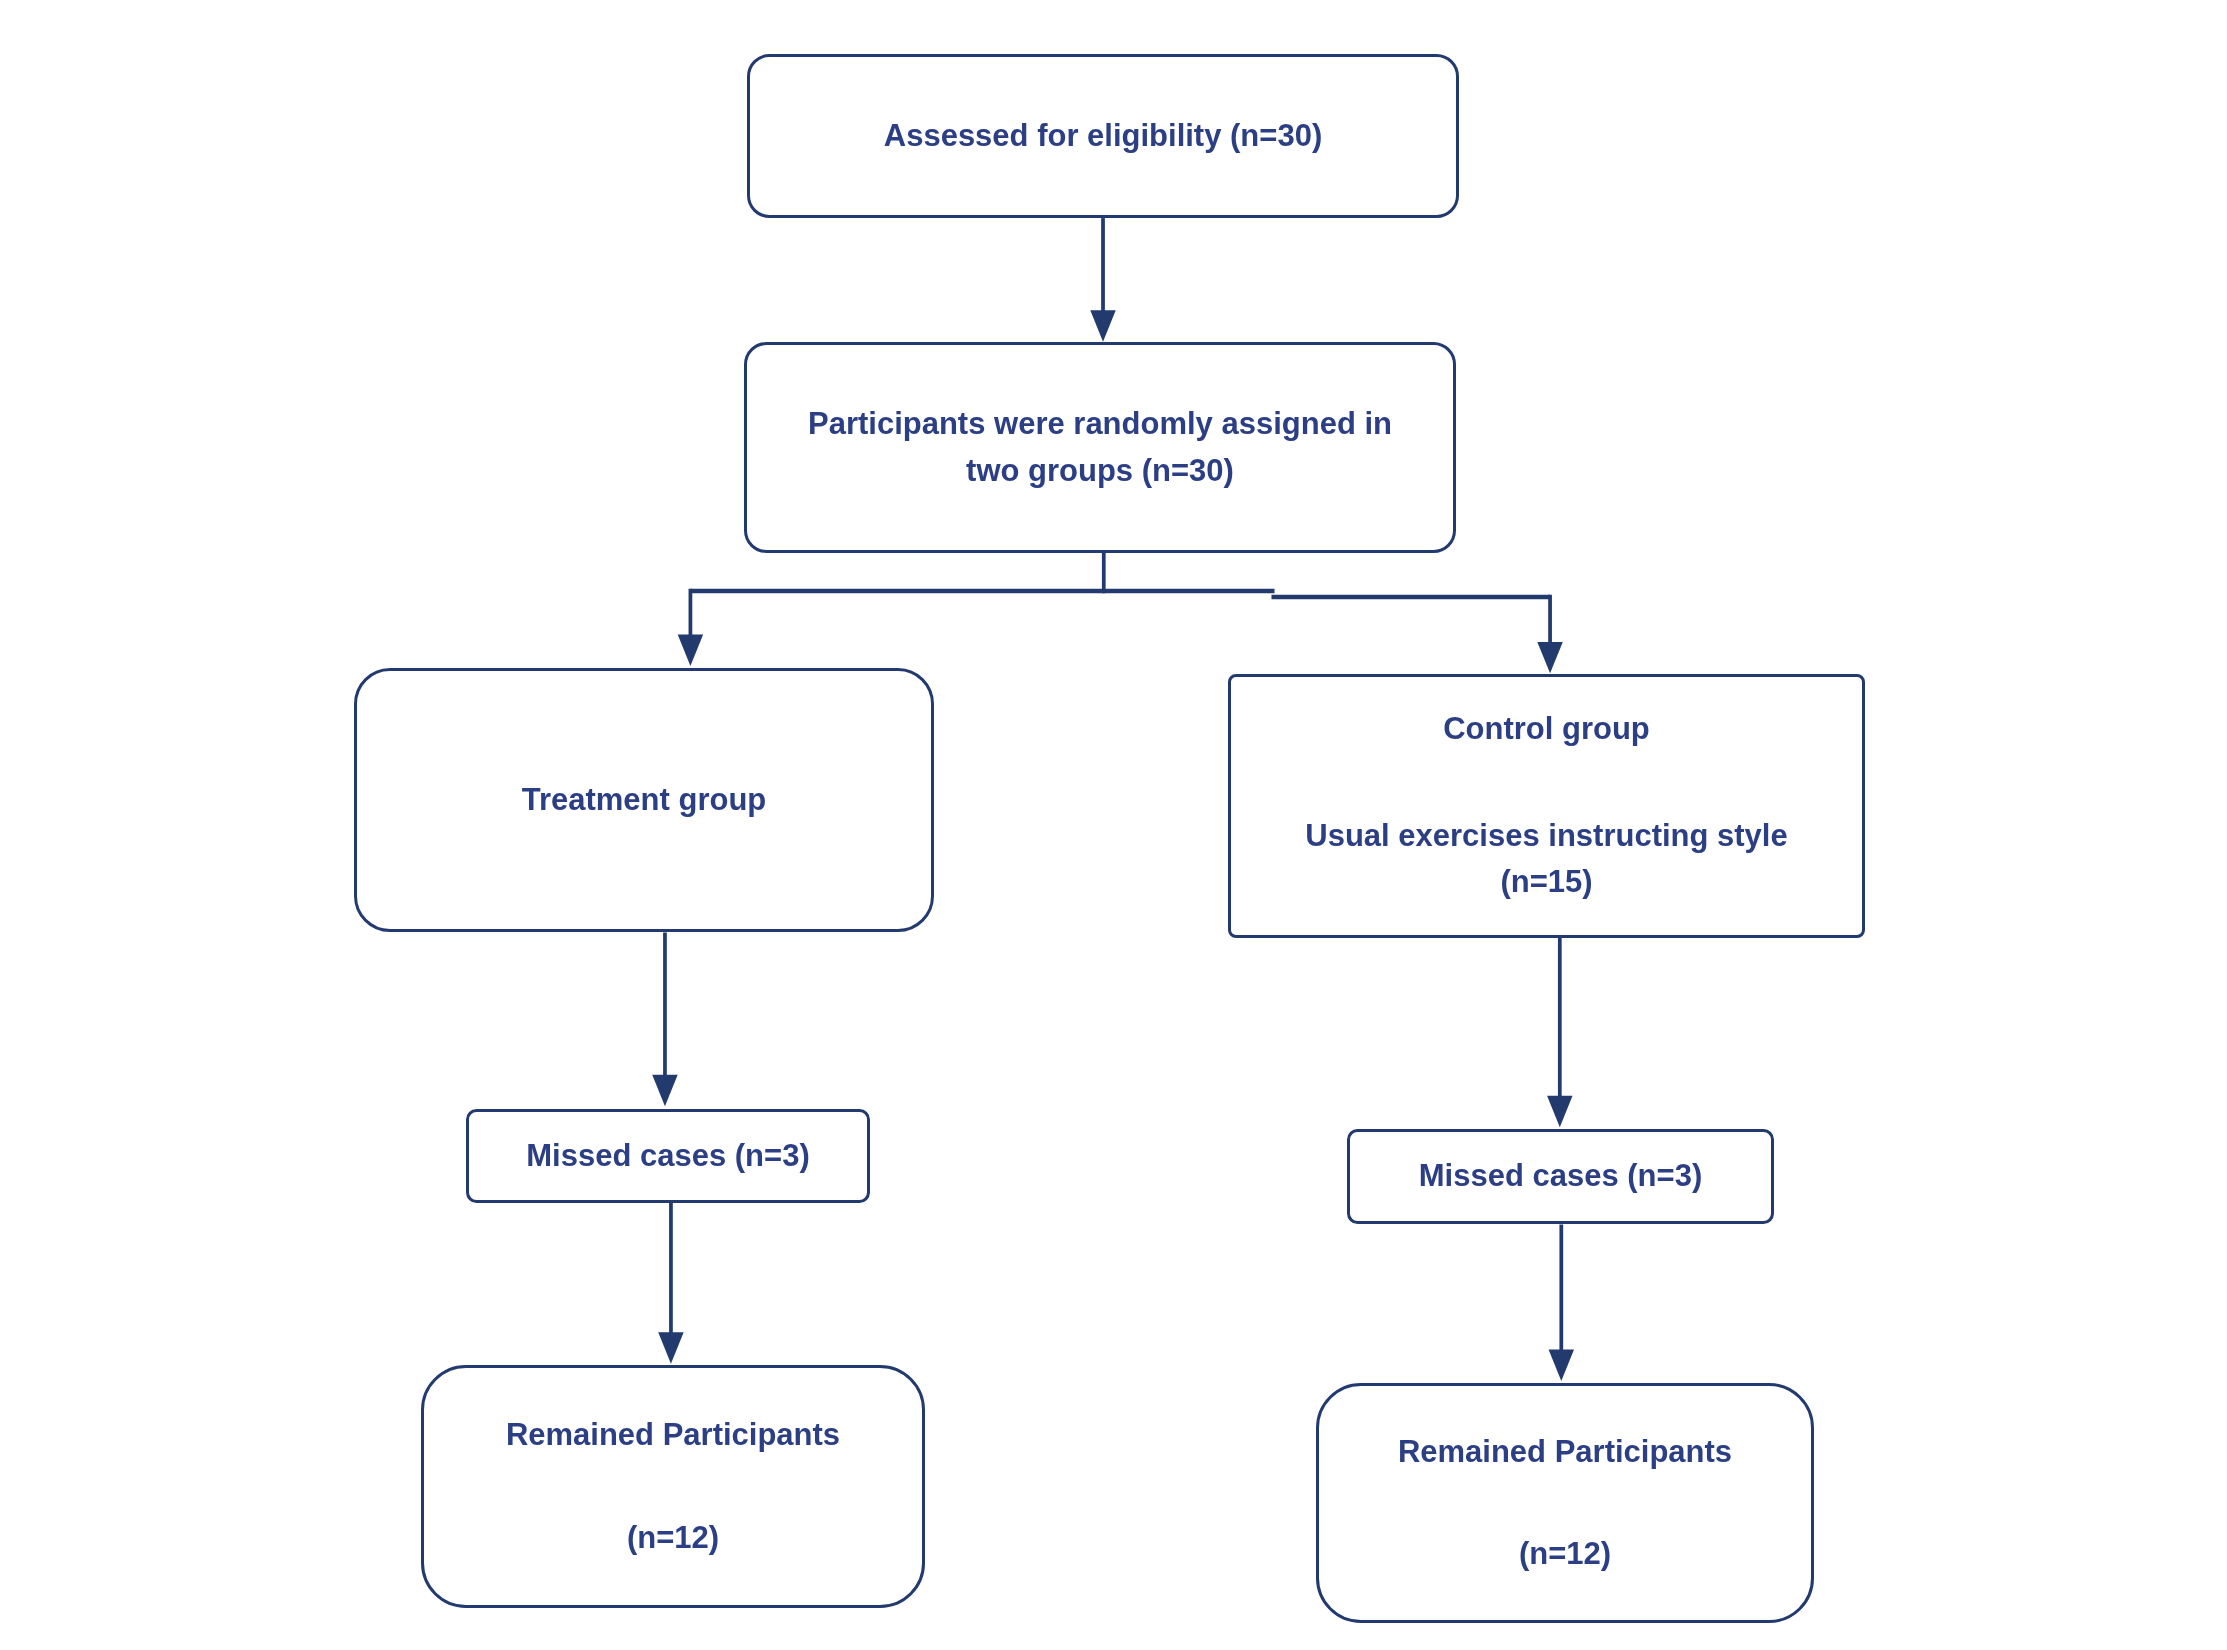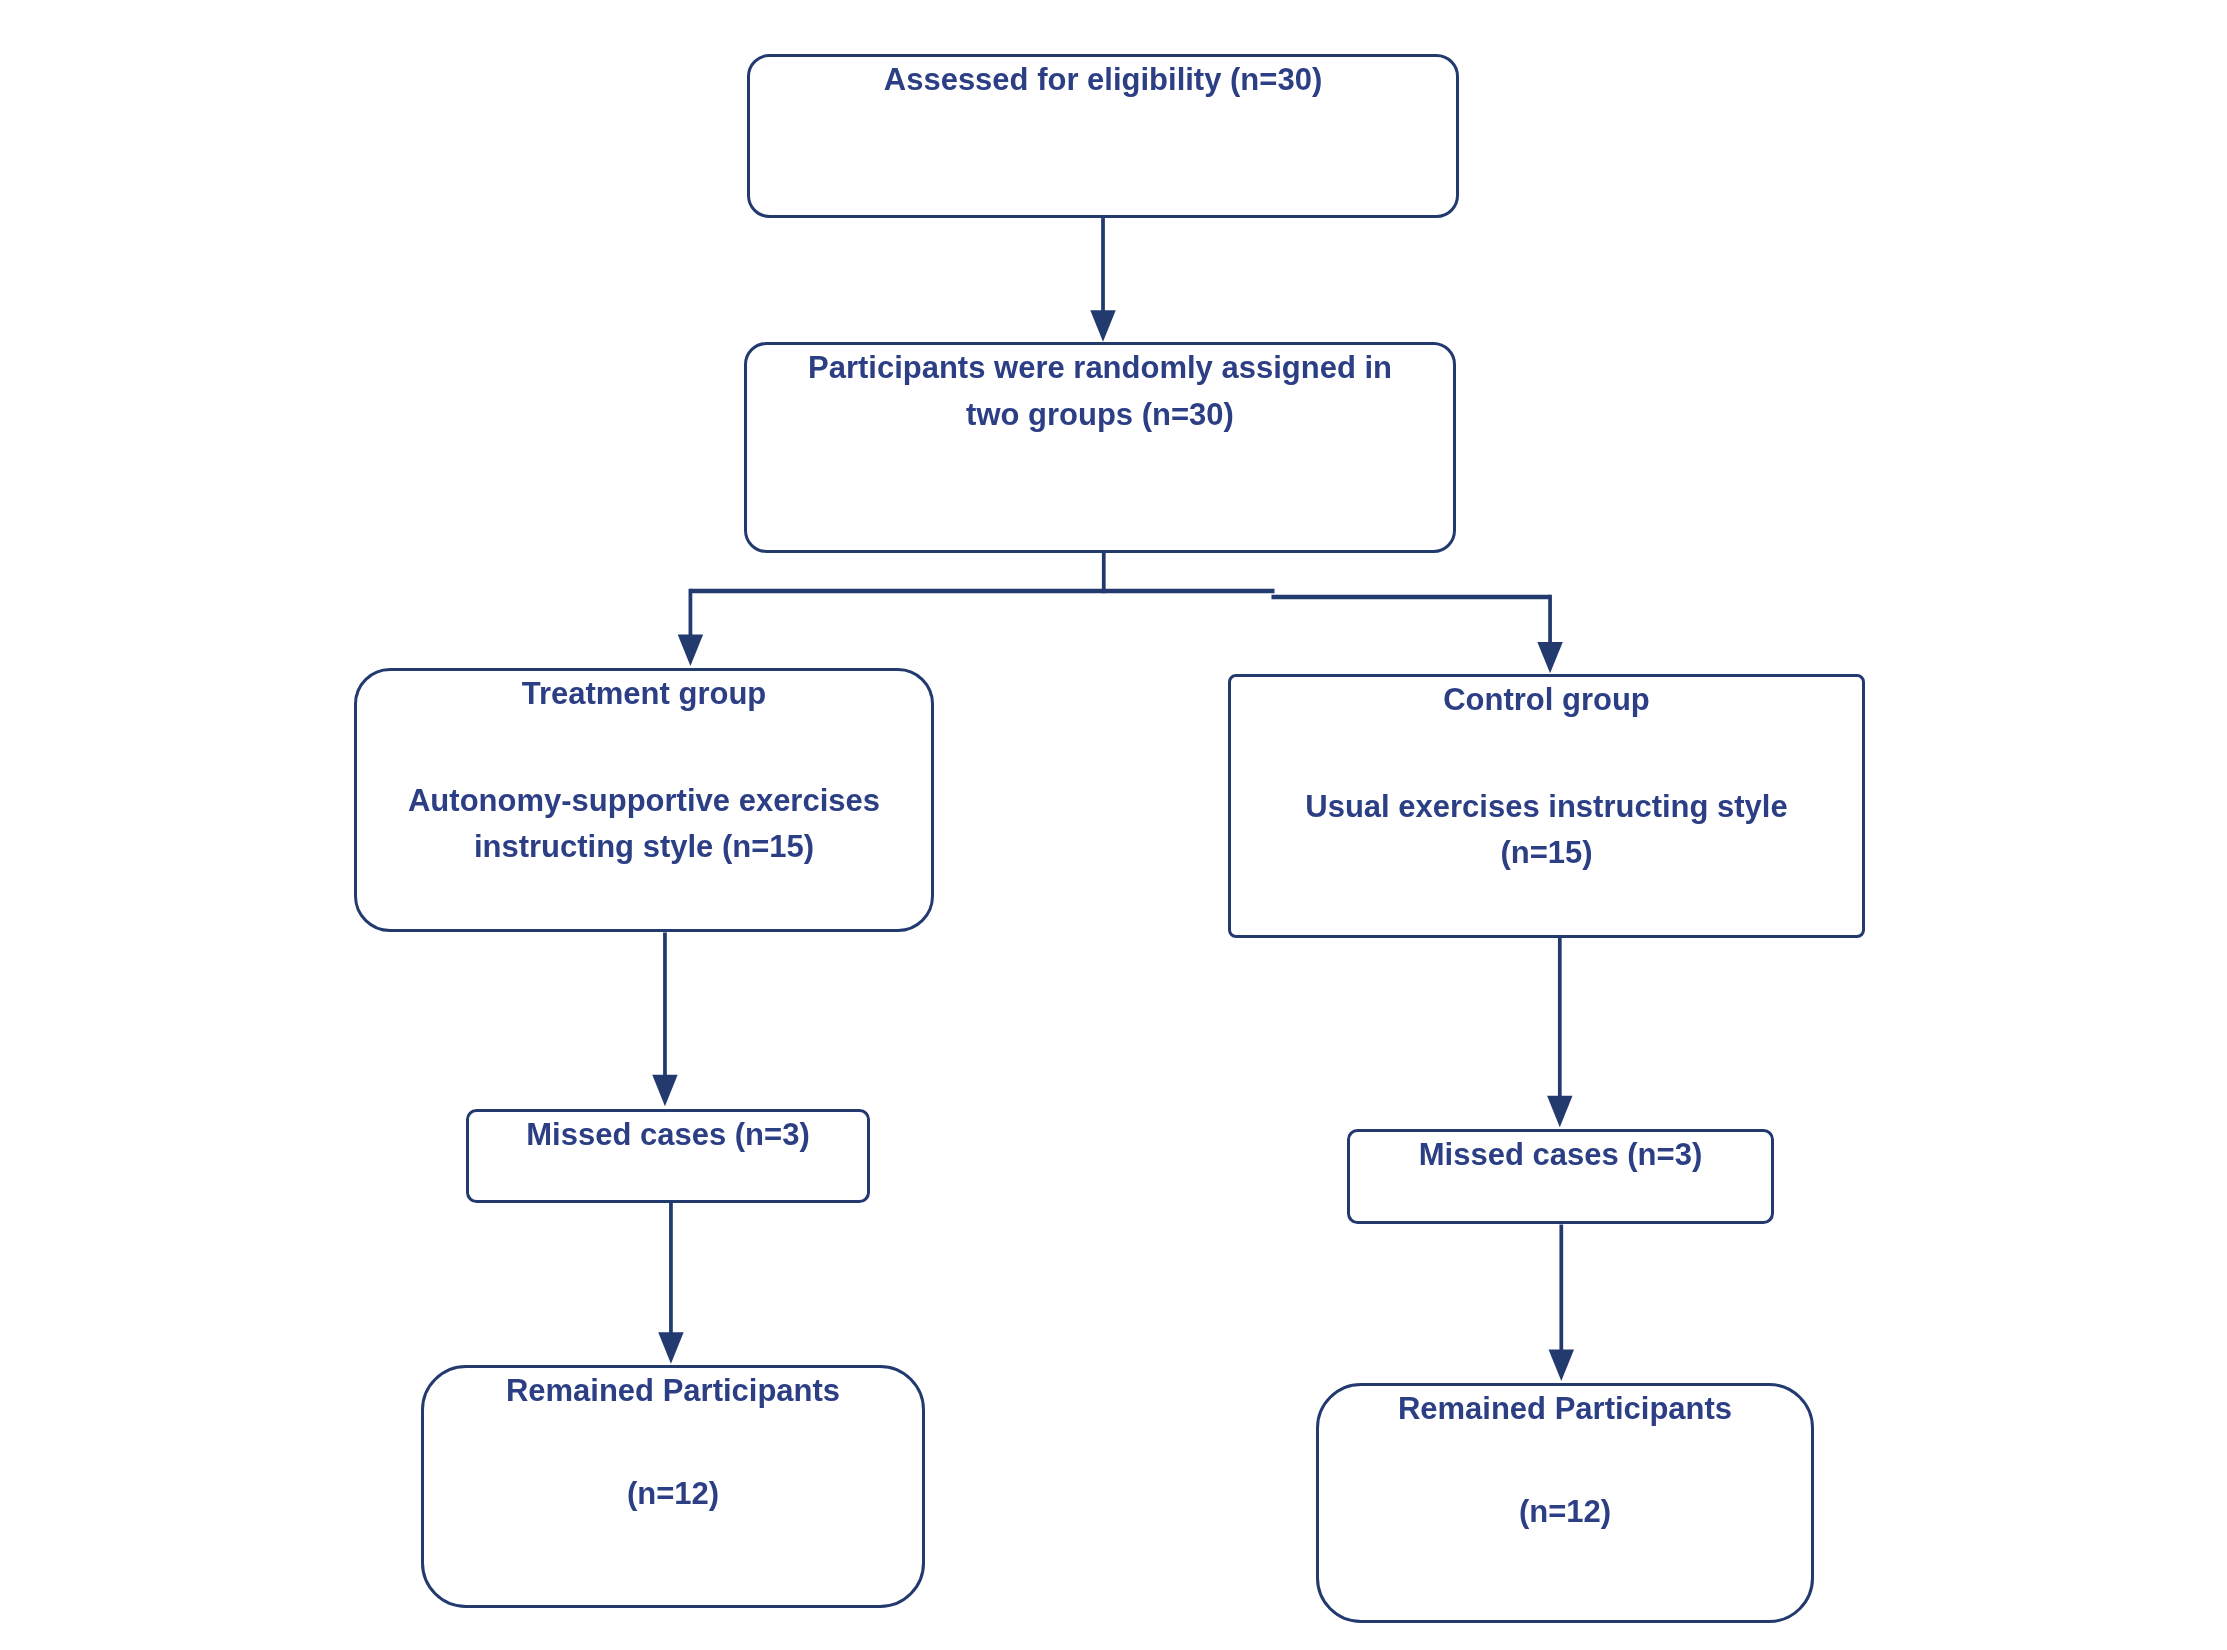--- a/index.html
+++ b/index.html
@@ -22,20 +22,21 @@
   }
 
   .box {
     position: absolute;
     box-sizing: border-box;
     border: 3.7px solid #233A6F;
     background: #ffffff;
     display: flex;
     flex-direction: column;
     align-items: center;
+    justify-content: center;
     text-align: center;
     font-size: 31px;
     line-height: 1.5;
   }
 
   .box-para {
     display: flex;
     flex-direction: column;
     align-items: center;
   }
@@ -85,24 +86,20 @@
     <div class="box-line">Assessed for eligibility (n=30)</div>
   </div>
 
   <div class="box" id="box-randomized">
     <div class="box-line">Participants were randomly assigned in</div>
     <div class="box-line">two groups (n=30)</div>
   </div>
 
   <div class="box" id="box-treatment">
     <div class="box-line">Treatment group</div>
-    <div class="box-para gap-lg">
-      <div class="box-line">Autonomy-supportive exercises</div>
-      <div class="box-line">instructing style (n=15)</div>
-    </div>
   </div>
 
   <div class="box" id="box-control">
     <div class="box-line">Control group</div>
     <div class="box-para gap-lg">
       <div class="box-line">Usual exercises instructing style</div>
       <div class="box-line">(n=15)</div>
     </div>
   </div>
 

